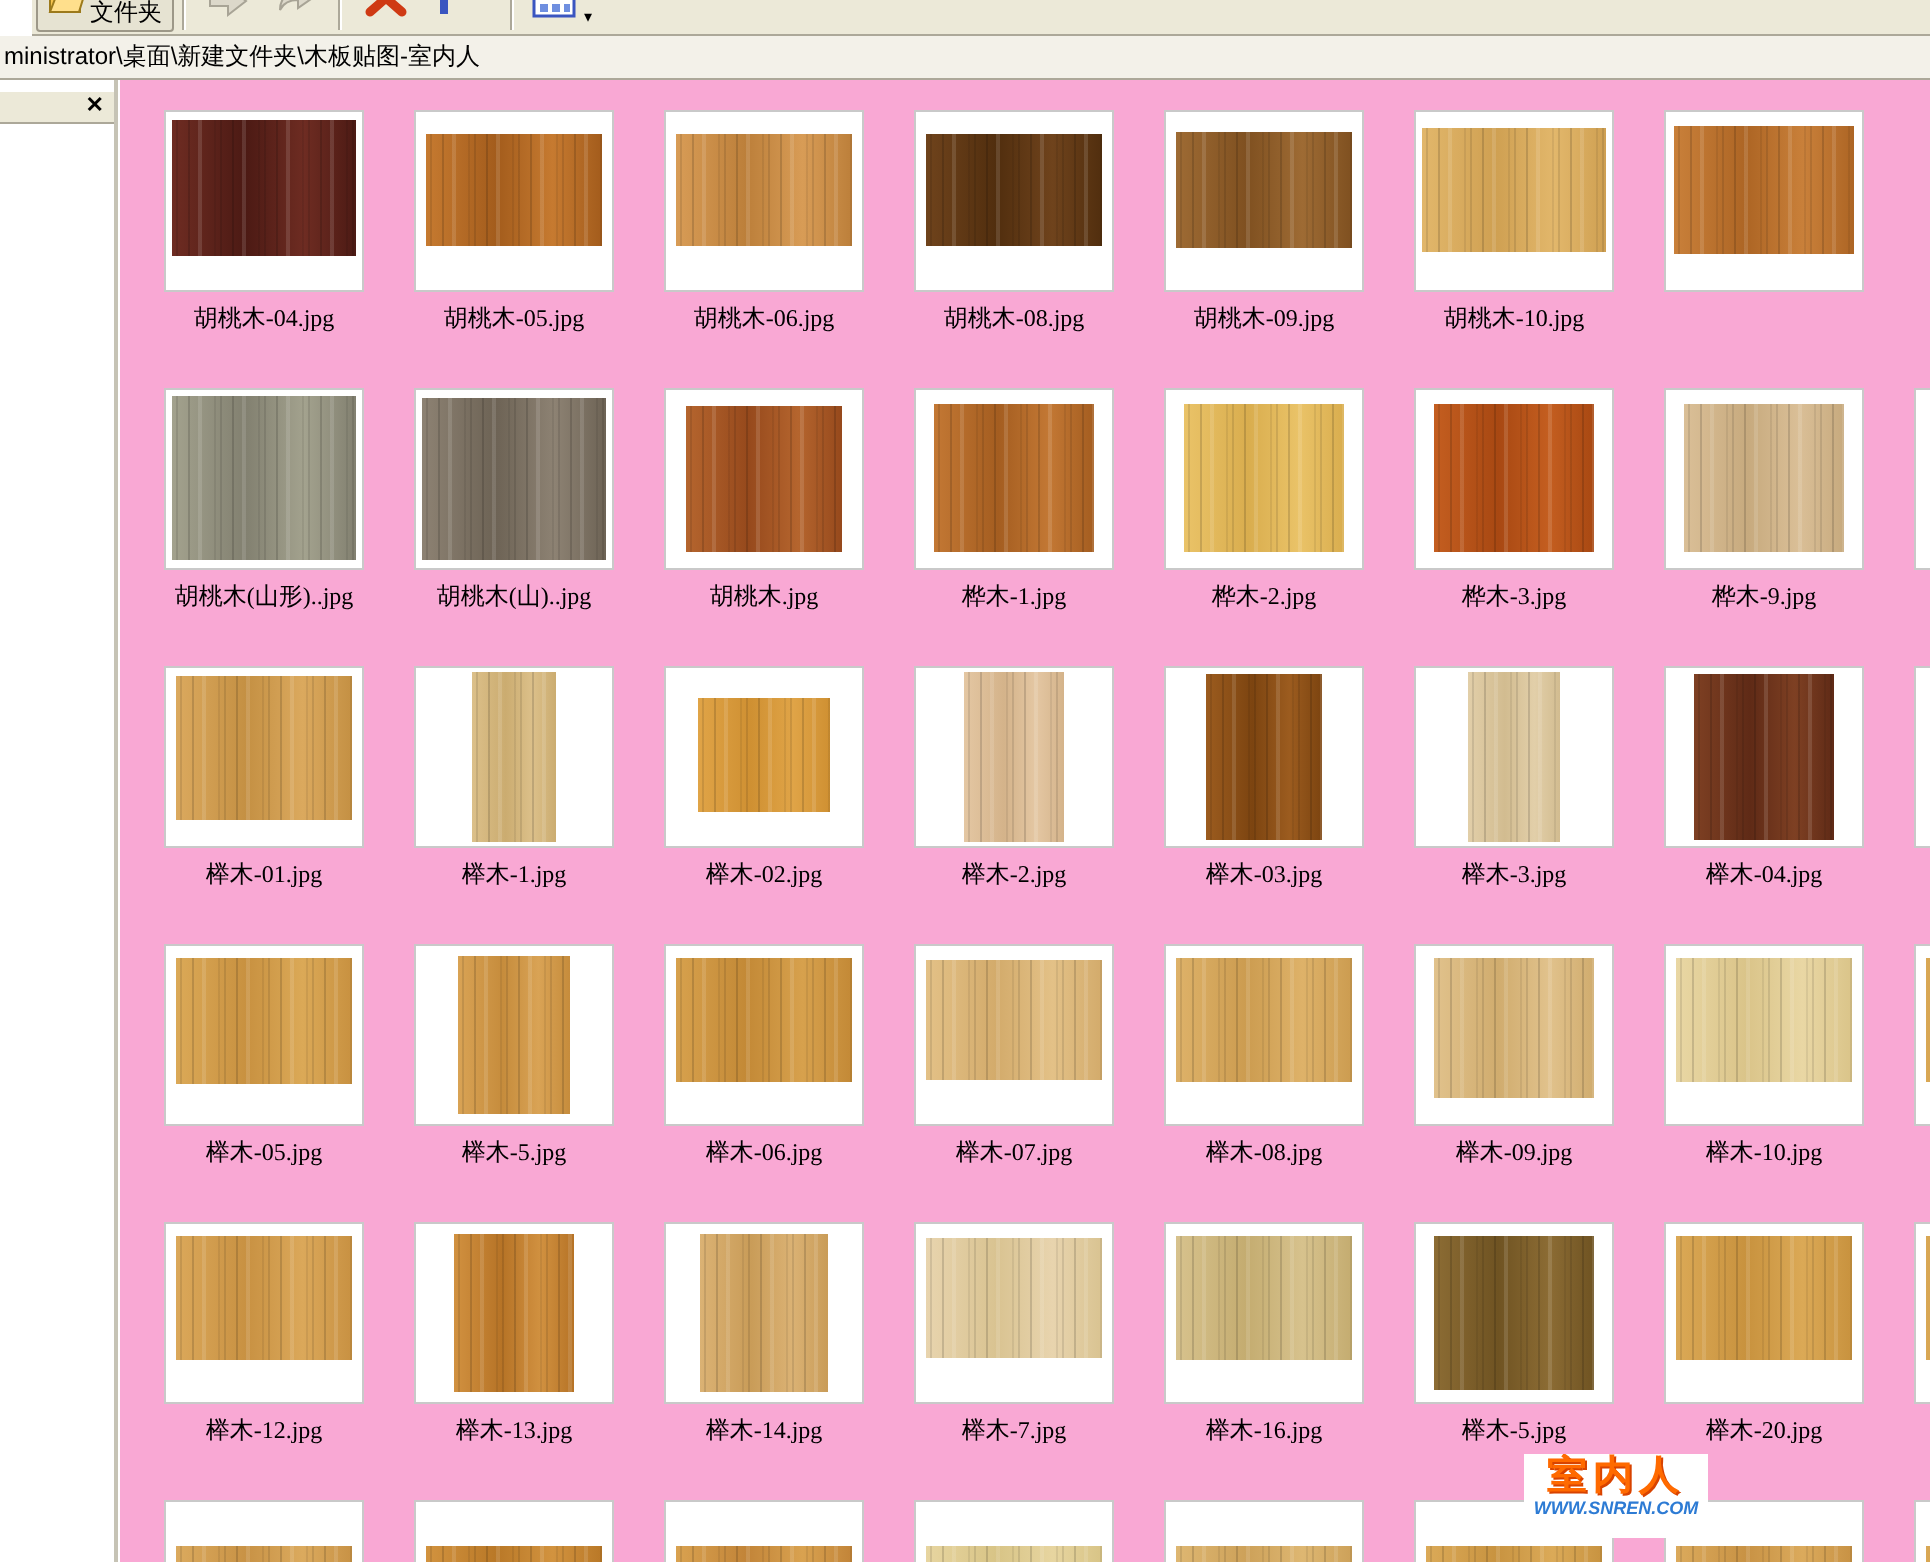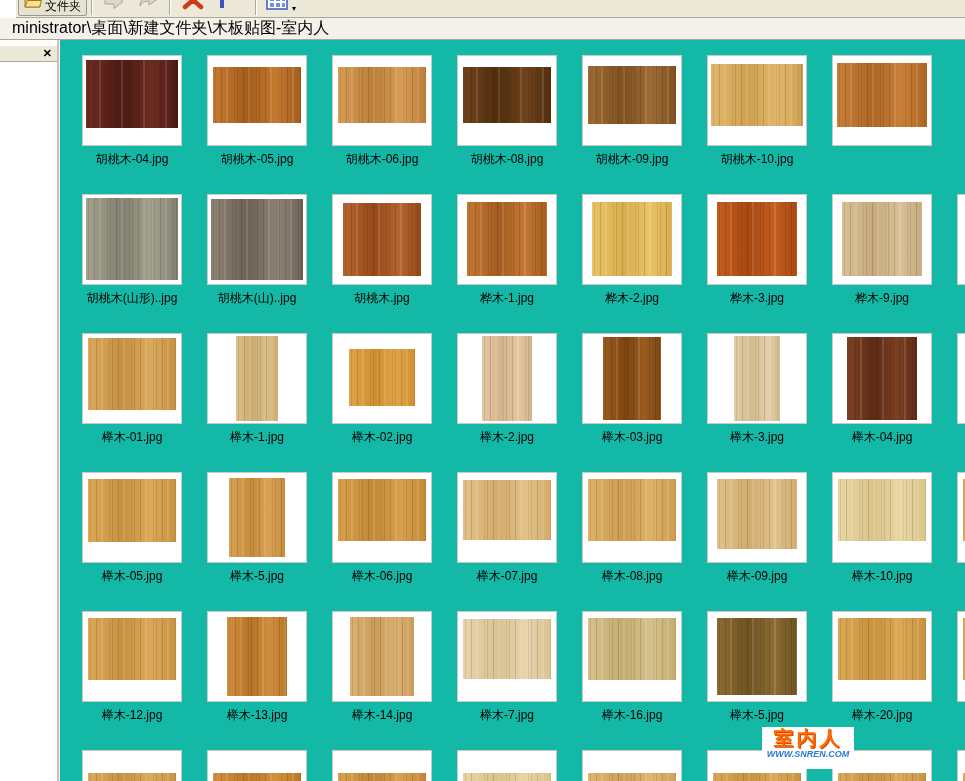--- a/index.html
+++ b/index.html
@@ -20,36 +20,36 @@
   .tb-btn.pressed { background:#e6e3d2; border:1px solid #9d9888; border-radius:2px; }
   .tb-label { font-size:12px; color:#000; white-space:nowrap; line-height:14px; }
   .tb-sep { width:1px; height:24px; background:#aca899; border-right:1px solid #fff; margin:0 4px; }
   .caret { font-size:8px; color:#000; margin-left:1px; line-height:10px; }
   
   .addressbar {
     position:absolute; top:18px; left:0; right:0; height:21px;
     background:#f3f1e9; border-bottom:1px solid #aca899;
     display:flex; align-items:center;
   }
-  .address-text { font-size:16px; color:#000; padding-left:12px; white-space:nowrap; }
+  .address-text { font-size:12px; color:#000; padding-left:2px; white-space:nowrap; }
   
   .content { position:absolute; top:40px; left:0; right:0; bottom:0; background:#fff; }
   .side-panel {
     position:absolute; left:0; top:0; bottom:0; width:57px;
     background:#fff; border-right:2px solid #c6c3b5;
   }
   .panel-header {
     margin-top:5px; height:15px; background:#ece9d8;
     border-top:1px solid #fff; border-bottom:1px solid #aca899;
     display:flex; justify-content:flex-end; align-items:center; padding-right:5px;
   }
   .panel-close { font-size:11px; font-weight:bold; color:#000; line-height:1; cursor:default; }
   .main {
     position:absolute; left:60px; top:0; right:0; bottom:0;
-    background:#14b8a6; overflow:hidden; padding:15px 0 0 22px; box-sizing:border-box;
+    background:#f9a8d4; overflow:hidden; padding:15px 0 0 22px; box-sizing:border-box;font-family:Liberation Serif, serif;
   }
   .thumb-row { height:139px; width:1000px; display:flex; }
   .thumb-cell { flex:0 0 125px; width:125px; }
   .thumb-box {
     width:98px; height:89px; border:1px solid #c9c9c9; background:#fff;
     display:flex; justify-content:center; align-items:flex-start; overflow:hidden;
   }
   .thumb-label {
     width:100px; text-align:center; font-size:12px; color:#000;
     margin-top:5px; white-space:nowrap;

